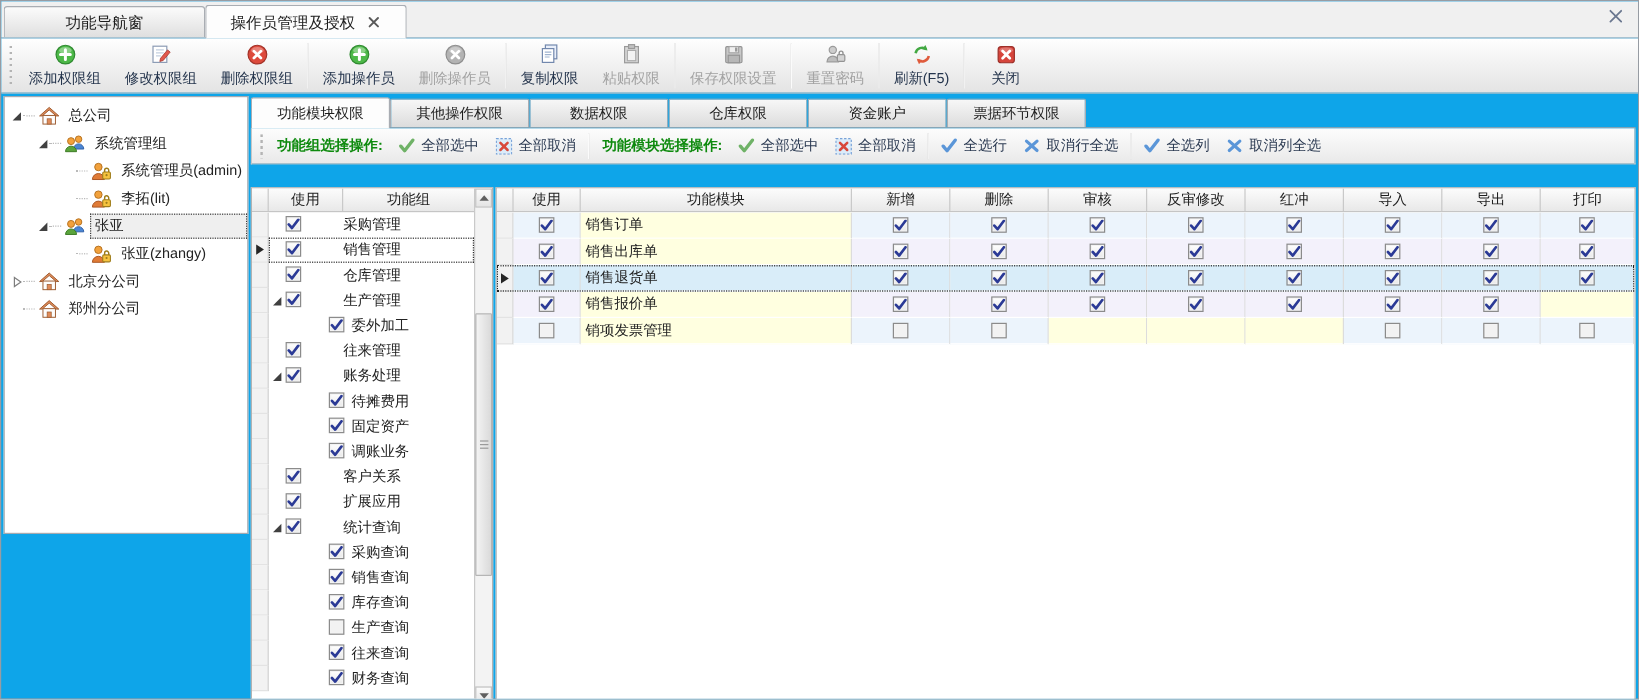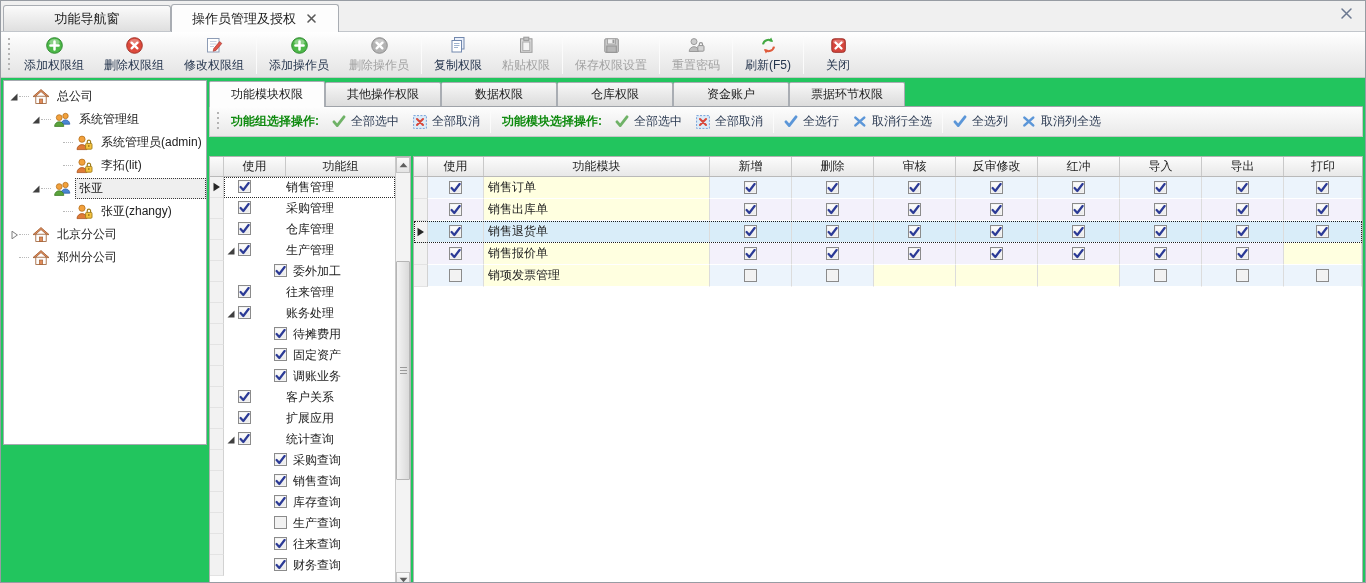--- a/index.html
+++ b/index.html
@@ -1,16 +1,16 @@
 <!DOCTYPE html>
 <html><head>
 <meta charset="utf-8">
 <style>
   html,body{margin:0;padding:0;background:#d8d8d8;}
-  .win{position:relative;width:1366px;height:583px;background:#22c55e;overflow:hidden;
+  .win{position:relative;width:1366px;height:583px;background:#0ea5e9;overflow:hidden;
        font-family:"Liberation Sans","DejaVu Sans",sans-serif;font-size:12px;color:#222;
        border:1px solid #979ca3;box-sizing:border-box;}
   *{box-sizing:border-box;}
 
   
   #doc-tabs{position:absolute;left:0;top:0;right:0;height:30px;display:flex;align-items:flex-end;
             padding-left:2px;background:#f0f0f0;}
   .doc-tab{height:26px;width:168px;display:flex;align-items:center;justify-content:center;gap:8px;
            border:1px solid #a9adb3;border-bottom:none;border-radius:3px 3px 0 0;
            background:linear-gradient(#fbfbfb,#dfdfdf);font-size:13px;color:#1c1c1c;cursor:default;}
@@ -150,36 +150,36 @@
             <circle cx="9.5" cy="9.5" r="7.8" fill="#4db848" stroke="#2f8a30"></circle>
             <ellipse cx="9.5" cy="6" rx="5.2" ry="2.9" fill="#fff" opacity=".35"></ellipse>
             <path d="M9.5 5.4v8.2M5.4 9.5h8.2" stroke="#fff" stroke-width="2.5" stroke-linecap="round"></path>
           </svg>
         </span>
         <span class="lbl">添加权限组</span>
       </div>
       <div class="tb-btn">
         <span class="ico">
           <svg width="19" height="19" viewBox="0 0 19 19">
+            <rect x="2.5" y="2.5" width="11.5" height="13.5" fill="#fff" stroke="#8d9cb5"></rect>
+            <path d="M5 5.5h6.5M5 8h6.5M5 10.5h4" stroke="#c3cfe0" stroke-width="1"></path>
+            <path d="M8.8 12.6 14.6 5.6 16.8 7.4 11 14.4 8.2 15.2Z" fill="#e2574c" stroke="#a83c33" stroke-width=".7"></path>
+          </svg>
+        </span>
+        <span class="lbl">修改权限组</span>
+      </div>
+      <div class="tb-btn">
+        <span class="ico">
+          <svg width="19" height="19" viewBox="0 0 19 19">
             <circle cx="9.5" cy="9.5" r="7.8" fill="#dd4a3c" stroke="#a33228"></circle>
             <ellipse cx="9.5" cy="6" rx="5.2" ry="2.9" fill="#fff" opacity=".3"></ellipse>
             <path d="M6.6 6.6l5.8 5.8M12.4 6.6l-5.8 5.8" stroke="#fff" stroke-width="2.3" stroke-linecap="round"></path>
           </svg>
         </span>
         <span class="lbl">删除权限组</span>
-      </div>
-      <div class="tb-btn">
-        <span class="ico">
-          <svg width="19" height="19" viewBox="0 0 19 19">
-            <rect x="2.5" y="2.5" width="11.5" height="13.5" fill="#fff" stroke="#8d9cb5"></rect>
-            <path d="M5 5.5h6.5M5 8h6.5M5 10.5h4" stroke="#c3cfe0" stroke-width="1"></path>
-            <path d="M8.8 12.6 14.6 5.6 16.8 7.4 11 14.4 8.2 15.2Z" fill="#e2574c" stroke="#a83c33" stroke-width=".7"></path>
-          </svg>
-        </span>
-        <span class="lbl">修改权限组</span>
       </div>
       <span class="tb-sep"></span>
       <div class="tb-btn">
         <span class="ico">
           <svg width="19" height="19" viewBox="0 0 19 19">
             <circle cx="9.5" cy="9.5" r="7.8" fill="#4db848" stroke="#2f8a30"></circle>
             <ellipse cx="9.5" cy="6" rx="5.2" ry="2.9" fill="#fff" opacity=".35"></ellipse>
             <path d="M9.5 5.4v8.2M5.4 9.5h8.2" stroke="#fff" stroke-width="2.5" stroke-linecap="round"></path>
           </svg>
         </span>
@@ -476,44 +476,44 @@
 
     <div id="grids">
       <div id="group-grid" class="grid">
         <div id="gg-main">
           <div class="ghead" id="gg-head">
               <span class="hc hc-ind"></span>
               <span class="hc gg-head-use">使用</span>
               <span class="hc gg-head-grp">功能组</span>
             </div>
           <div class="gbody" id="gg-body">
+              <div class="gg-row">
+                <span class="ind"></span>
+                <span class="twrap">
+                  <span class="cbpos0"><span class="cb">
+                      <svg width="11" height="10" viewBox="0 0 11 10">
+                        <path d="M1.6 5l2.7 3L9.6 1" fill="none" stroke="#2b3a96" stroke-width="2.2" stroke-linecap="round" stroke-linejoin="round"></path>
+                      </svg>
+                    </span></span>
+                  <span class="glabel0">采购管理</span>
+                </span>
+              </div>
               <div class="gg-row selected">
                 <span class="ind">
                   <svg width="9" height="10" viewBox="0 0 9 10">
                     <polygon points="1.5,0.8 8,5 1.5,9.2" fill="#262626"></polygon>
                   </svg>
                 </span>
                 <span class="twrap">
                   <span class="cbpos0"><span class="cb">
                       <svg width="11" height="10" viewBox="0 0 11 10">
                         <path d="M1.6 5l2.7 3L9.6 1" fill="none" stroke="#2b3a96" stroke-width="2.2" stroke-linecap="round" stroke-linejoin="round"></path>
                       </svg>
                     </span></span>
                   <span class="glabel0">销售管理</span>
-                </span>
-              </div>
-              <div class="gg-row">
-                <span class="ind"></span>
-                <span class="twrap">
-                  <span class="cbpos0"><span class="cb">
-                      <svg width="11" height="10" viewBox="0 0 11 10">
-                        <path d="M1.6 5l2.7 3L9.6 1" fill="none" stroke="#2b3a96" stroke-width="2.2" stroke-linecap="round" stroke-linejoin="round"></path>
-                      </svg>
-                    </span></span>
-                  <span class="glabel0">采购管理</span>
                 </span>
               </div>
               <div class="gg-row">
                 <span class="ind"></span>
                 <span class="twrap">
                   <span class="cbpos0"><span class="cb">
                       <svg width="11" height="10" viewBox="0 0 11 10">
                         <path d="M1.6 5l2.7 3L9.6 1" fill="none" stroke="#2b3a96" stroke-width="2.2" stroke-linecap="round" stroke-linejoin="round"></path>
                       </svg>
                     </span></span>

